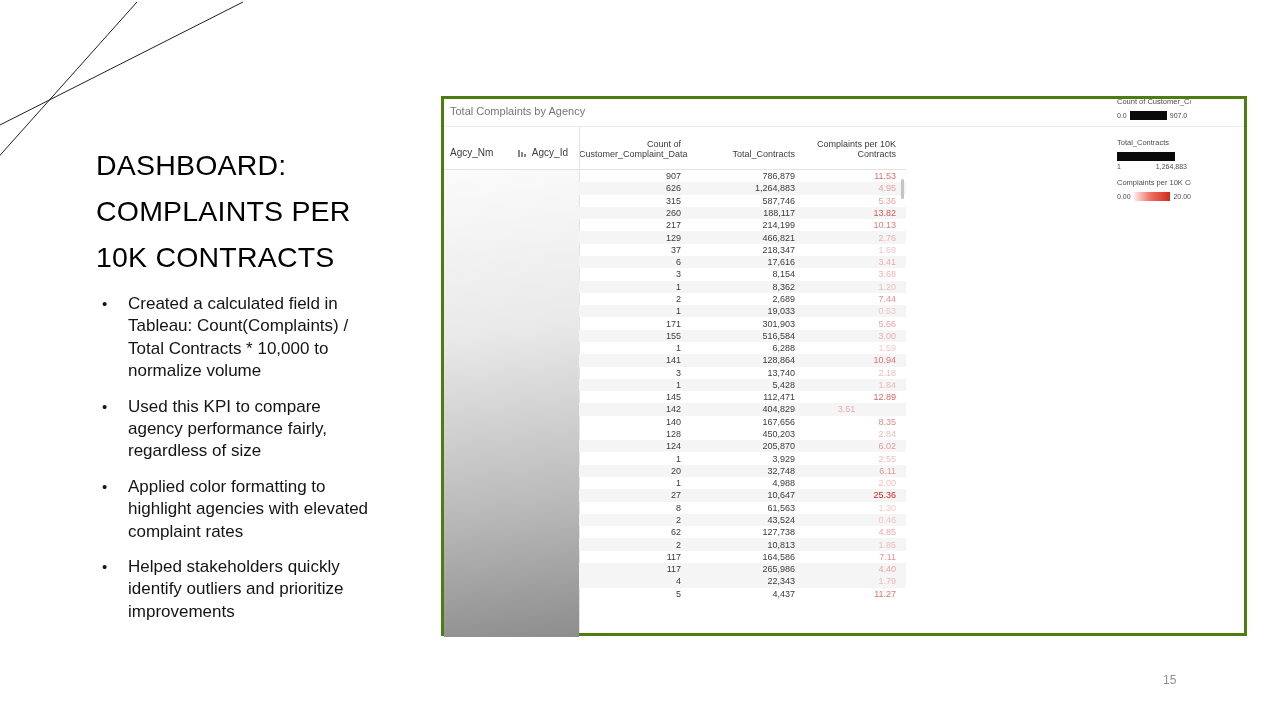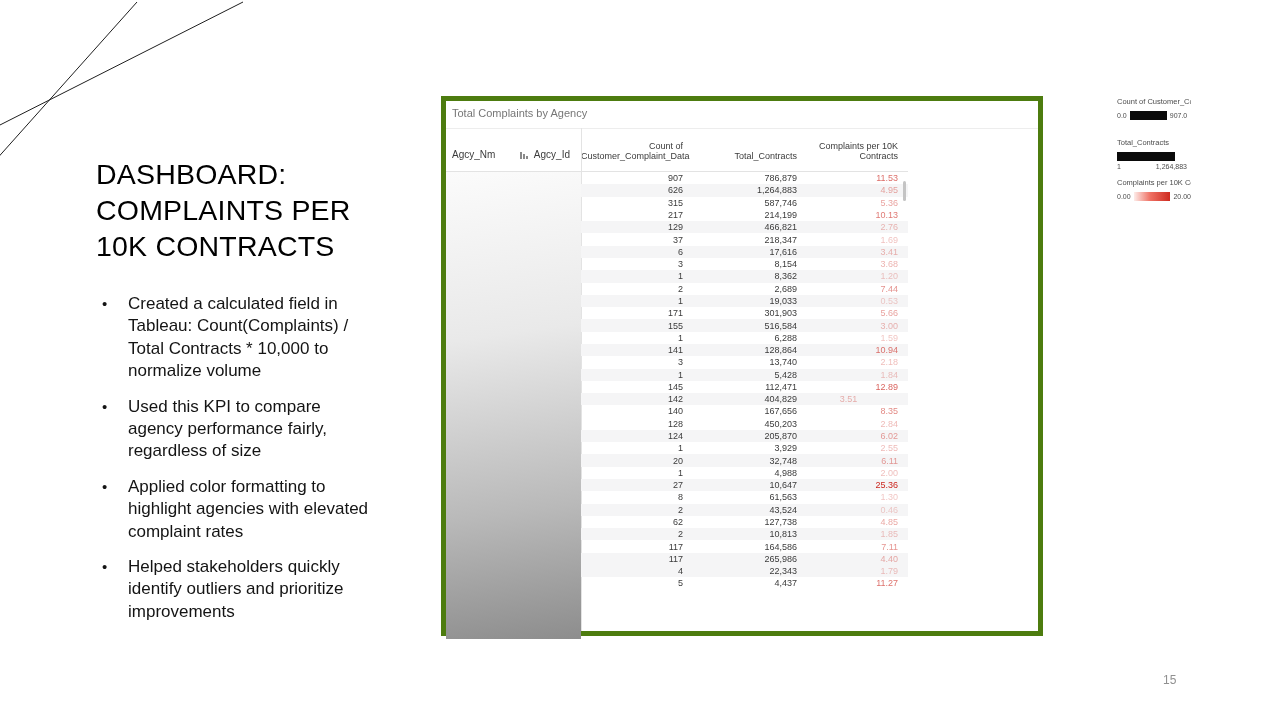--- a/index.html
+++ b/index.html
@@ -1,29 +1,29 @@
 <!DOCTYPE html>
 <html><head>
 <meta charset="utf-8">
 <style>
   html,body{margin:0;padding:0;}
   body{width:1280px;height:720px;position:relative;background:#ffffff;overflow:hidden;
        font-family:"Liberation Sans", sans-serif;}
   .deco{position:absolute;left:0;top:0;}
-  .slide-title{position:absolute;left:96px;top:156px;margin:0;font-size:28.5px;line-height:36px;
+  .slide-title{position:absolute;left:96px;top:142px;margin:0;font-size:28.5px;line-height:46px;
        font-weight:400;color:#000;white-space:pre-line;letter-spacing:.2px;}
   .bullets{position:absolute;left:99px;top:293px;width:350px;margin:0;padding:0;list-style:none;
        font-size:17px;line-height:22.4px;color:#141414;}
   .bullets li{position:relative;padding-left:29px;margin-bottom:13px;}
   .bullets .dot{position:absolute;left:3px;top:0;font-size:15px;}
   .btxt{white-space:pre-line;}
 
   
-  .dash{position:absolute;left:441px;top:96px;width:602px;height:540px;background:#fff;
-       border:5px solid #4d7c0f;box-sizing:border-box;}
+  .dash{position:absolute;left:441px;top:96px;width:806px;height:540px;background:#fff;
+       border:3px solid #4d7c0f;box-sizing:border-box;}
   .dash-title{position:absolute;left:6px;top:6px;font-size:11px;color:#767676;}
   .title-rule{position:absolute;left:0;right:0;top:27px;height:1px;background:#ededed;}
   .hdr-rule{position:absolute;left:0;width:462px;top:70px;height:1px;background:#e3e3e3;}
   .col-rule{position:absolute;left:135px;top:27px;bottom:0;width:1px;background:#e3e3e3;}
   .hdr-left{position:absolute;left:6px;top:27px;width:126px;height:43px;display:flex;
        align-items:flex-end;padding-bottom:11px;box-sizing:border-box;font-size:10px;color:#3b3b3b;}
   .hdr-left .nm{flex:1;}
   .hdr-left .sort{margin:0 6px 1px 0;}
   .hdr-left .id{margin-right:8px;}
   .hdr-right{position:absolute;left:135px;top:27px;width:327px;height:43px;display:grid;
@@ -116,20 +116,25 @@
       <div class="trow alt">
     <span class="c count">626</span>
     <span class="c total">1,264,883</span>
     <span class="c per10k" style="color: rgba(203, 38, 30, 0.41);">4.95</span>
   </div>
       <div class="trow">
     <span class="c count">315</span>
     <span class="c total">587,746</span>
     <span class="c per10k" style="color: rgba(203, 38, 30, 0.43);">5.36</span>
   </div>
+      <div class="trow alt">
+    <span class="c count">260</span>
+    <span class="c total">188,117</span>
+    <span class="c per10k" style="color: rgba(203, 38, 30, 0.76);">13.82</span>
+  </div>
       <div class="trow">
     <span class="c count">217</span>
     <span class="c total">214,199</span>
     <span class="c per10k" style="color: rgba(203, 38, 30, 0.62);">10.13</span>
   </div>
       <div class="trow alt">
     <span class="c count">129</span>
     <span class="c total">466,821</span>
     <span class="c per10k" style="color: rgba(203, 38, 30, 0.33);">2.76</span>
   </div>

